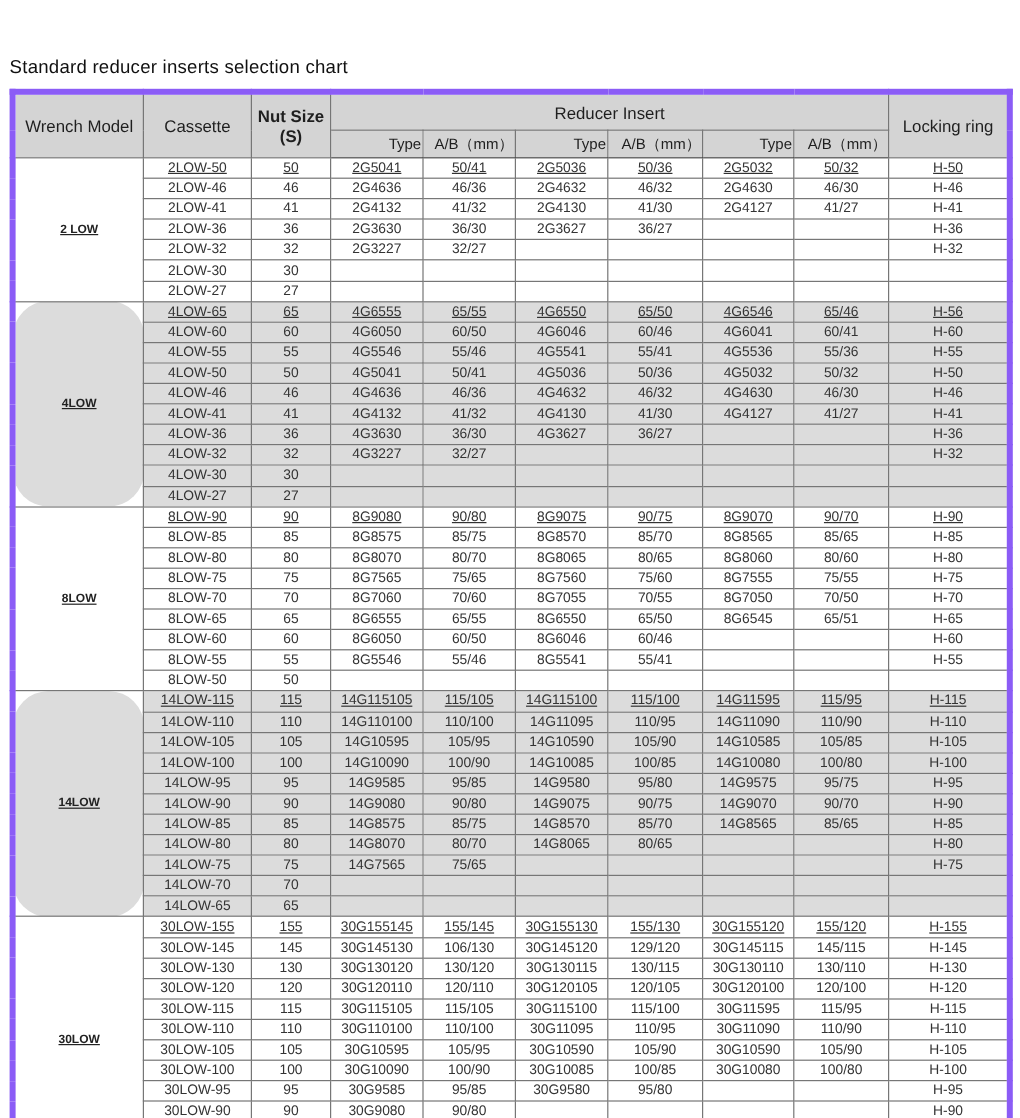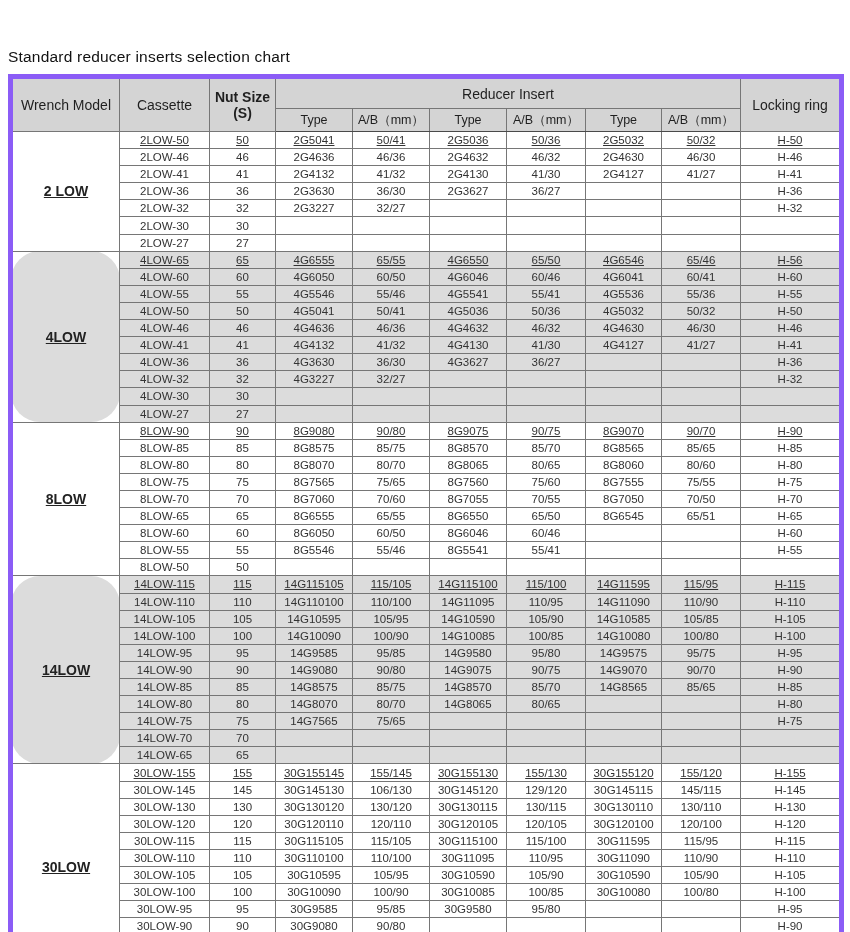--- a/index.html
+++ b/index.html
@@ -22,25 +22,25 @@
     overflow:hidden; white-space:nowrap; padding:0 1px;
   }
   thead th {
     background:#d4d4d4; font-weight:400; color:#1f1f1f;
   }
   thead tr.h1 th { font-size:14px; height:29px; }
   thead tr.h2 th { font-size:12.5px; height:22px; }
   th.prewrap { white-space:pre-line; line-height:1.15;font-weight:bold; }
   th.wrap { white-space:normal; line-height:1.2; }
   tbody td { font-size:11.5px; height:16.1px; color:#333; }
-  tbody td.model { font-weight:700; font-size:14px; color:#222;border-radius:29px; }
+  tbody td.model { font-weight:700; font-size:10px; color:#222;border-radius:29px; }
   tr.gray td { background:#dcdcdc; }
   tr.white td { background:#ffffff; }
   tbody tr.group-start td { border-top-color:#4a4a4a;text-decoration:underline; }
-  thead tr.h2 th { border-bottom-color:#4a4a4a; }
+  thead tr.h2 th { border-bottom-color:#4a4a4a;text-align:right; }
 </style>
 </head>
 <body>
 
 <div class="page">
   <h1 class="title">Standard reducer inserts selection chart</h1>
 
   <table class="chart">
     <colgroup>
       <col style="width:109px">

